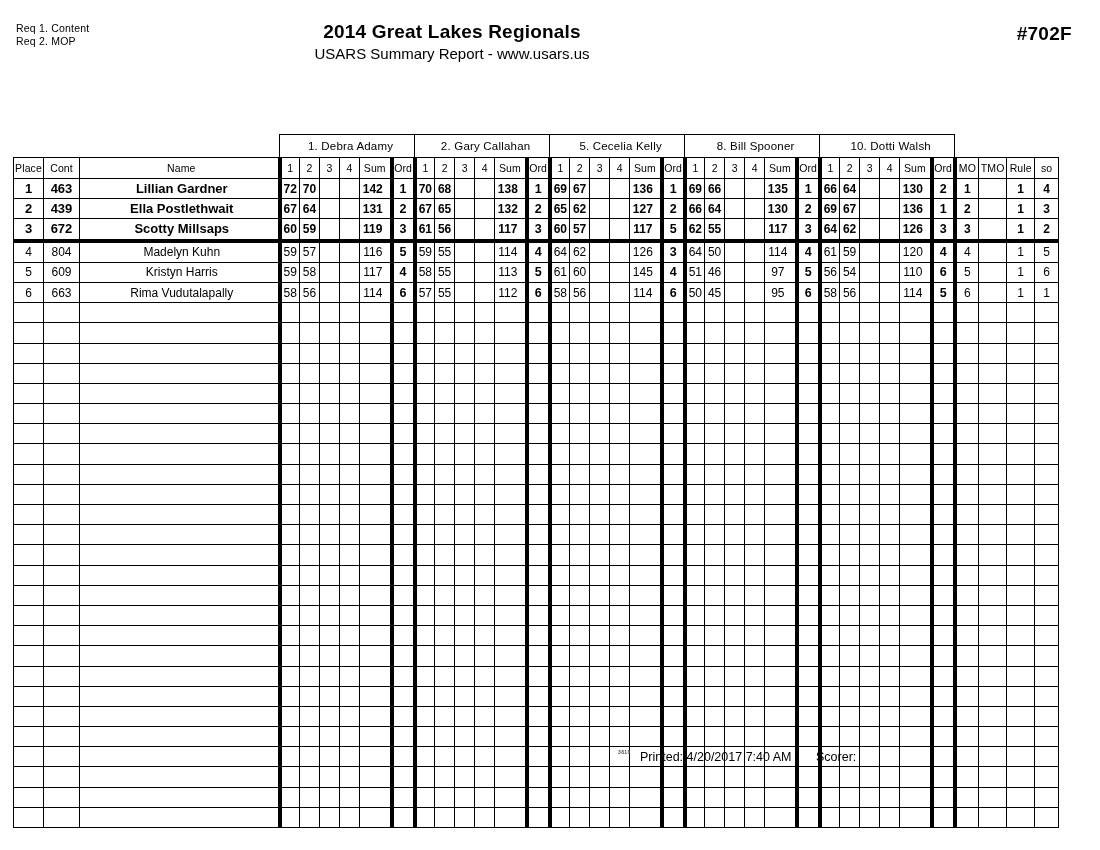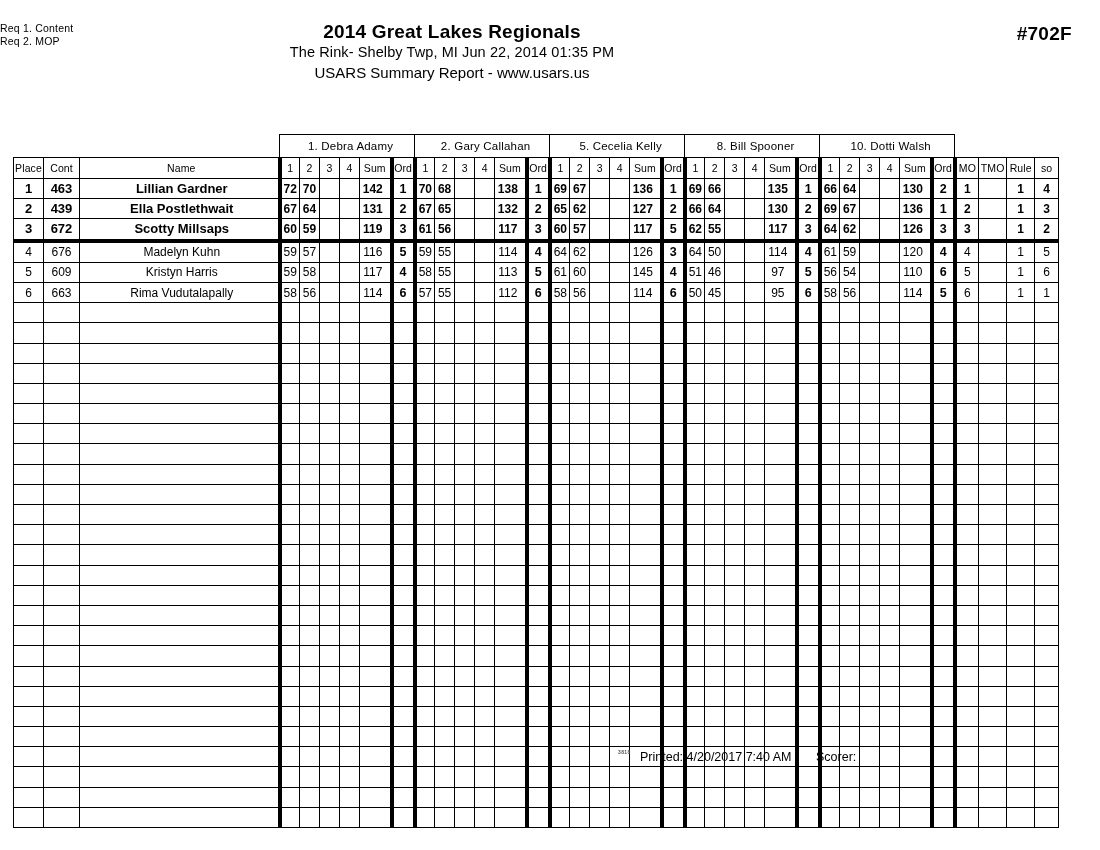--- a/index.html
+++ b/index.html
@@ -12,21 +12,21 @@
     height: 850px;
     position: relative;
     font-family: "Liberation Sans", sans-serif;
     color: #000000;
     overflow: hidden;
   }
 
   
   .req-block {
     position: absolute;
-    left: 0;
+    left: 16px;
     top: 22px;
     font-size: 10.5px;
     line-height: 13px;
     letter-spacing: 0.2px;
   }
   .title-block {
     position: absolute;
     left: 0;
     top: 20px;
     width: 904px;
@@ -180,21 +180,20 @@
 </head>
 <body>
 
 <div class="req-block">
   <div>Req 1.  Content</div>
   <div>Req 2.  MOP</div>
 </div>
 
 <div class="title-block">
   <div class="title-main">2014 Great Lakes Regionals</div>
-  <div class="title-sub">The Rink- Shelby Twp, MI  Jun 22, 2014  01:35 PM</div>
   <div class="title-org">USARS Summary Report - www.usars.us</div>
 </div>
 <div class="event-number">#702F</div>
 
 <div class="sheet">
   <table class="grid">
     <colgroup>
       <col style="width:30px">
         <col style="width:36px">
         <col style="width:200px">
@@ -394,21 +393,21 @@
           <td class="sc "></td>
           <td class="sum">126</td>
           <td class="ord">3</td>
           <td class="tail">3</td>
           <td class="tail"></td>
           <td class="tail">1</td>
           <td class="tail">2</td>
         </tr>
         <tr class="datarow">
           <td class="place">4</td>
-          <td class="cont">676</td>
+          <td class="cont">804</td>
           <td class="name">Madelyn Kuhn</td>
           <td class="sc thickL">59</td>
           <td class="sc ">57</td>
           <td class="sc "></td>
           <td class="sc "></td>
           <td class="sum">116</td>
           <td class="ord">5</td>
           <td class="sc thickL">59</td>
           <td class="sc ">55</td>
           <td class="sc "></td>

